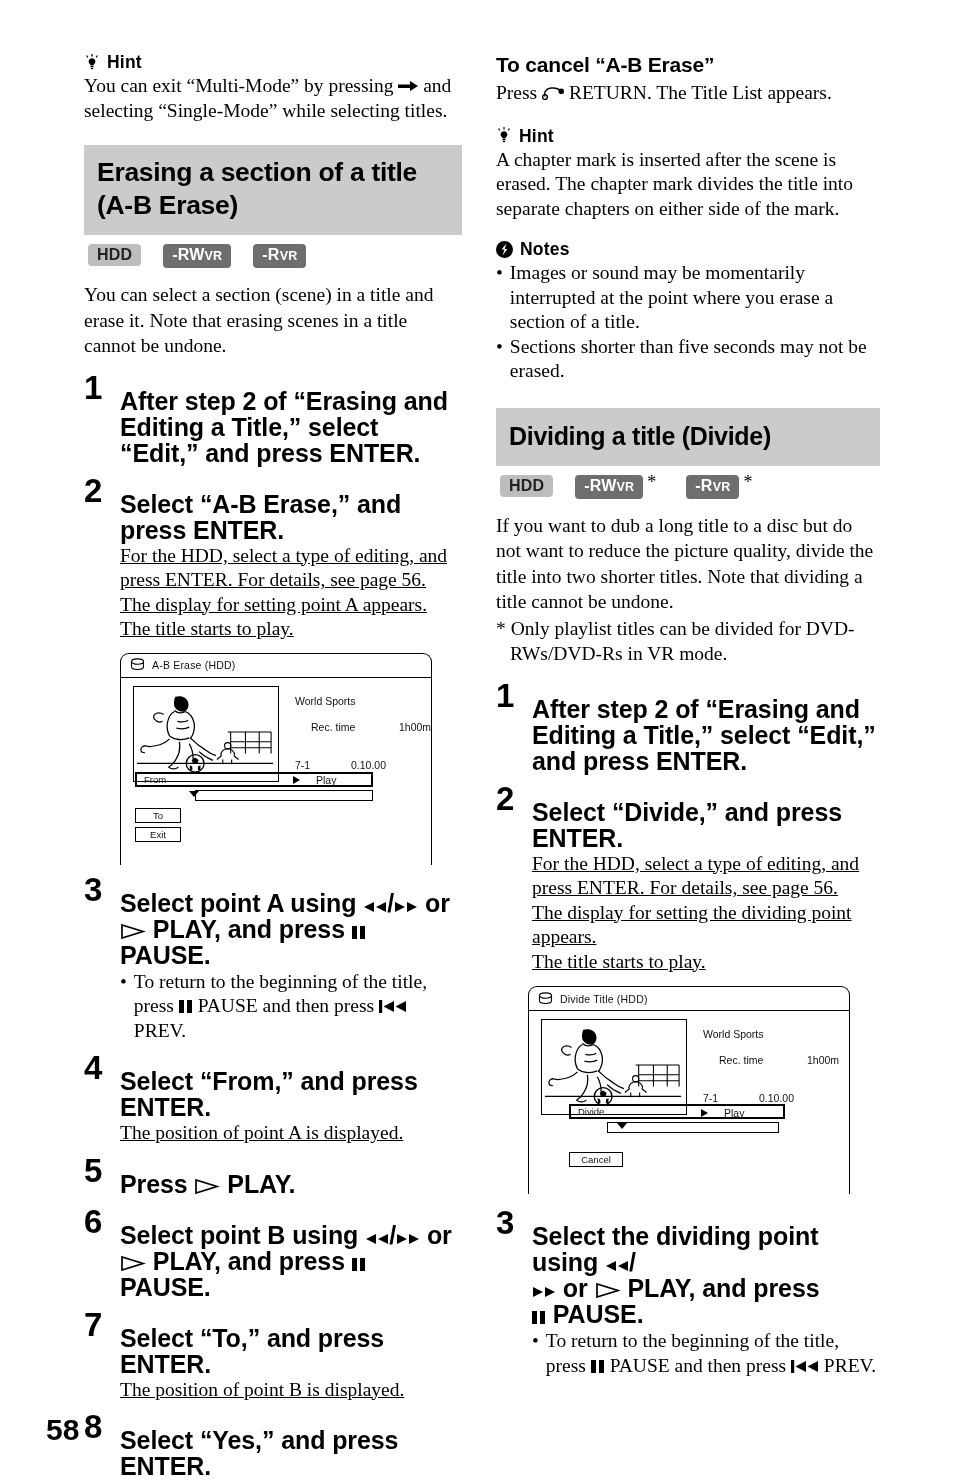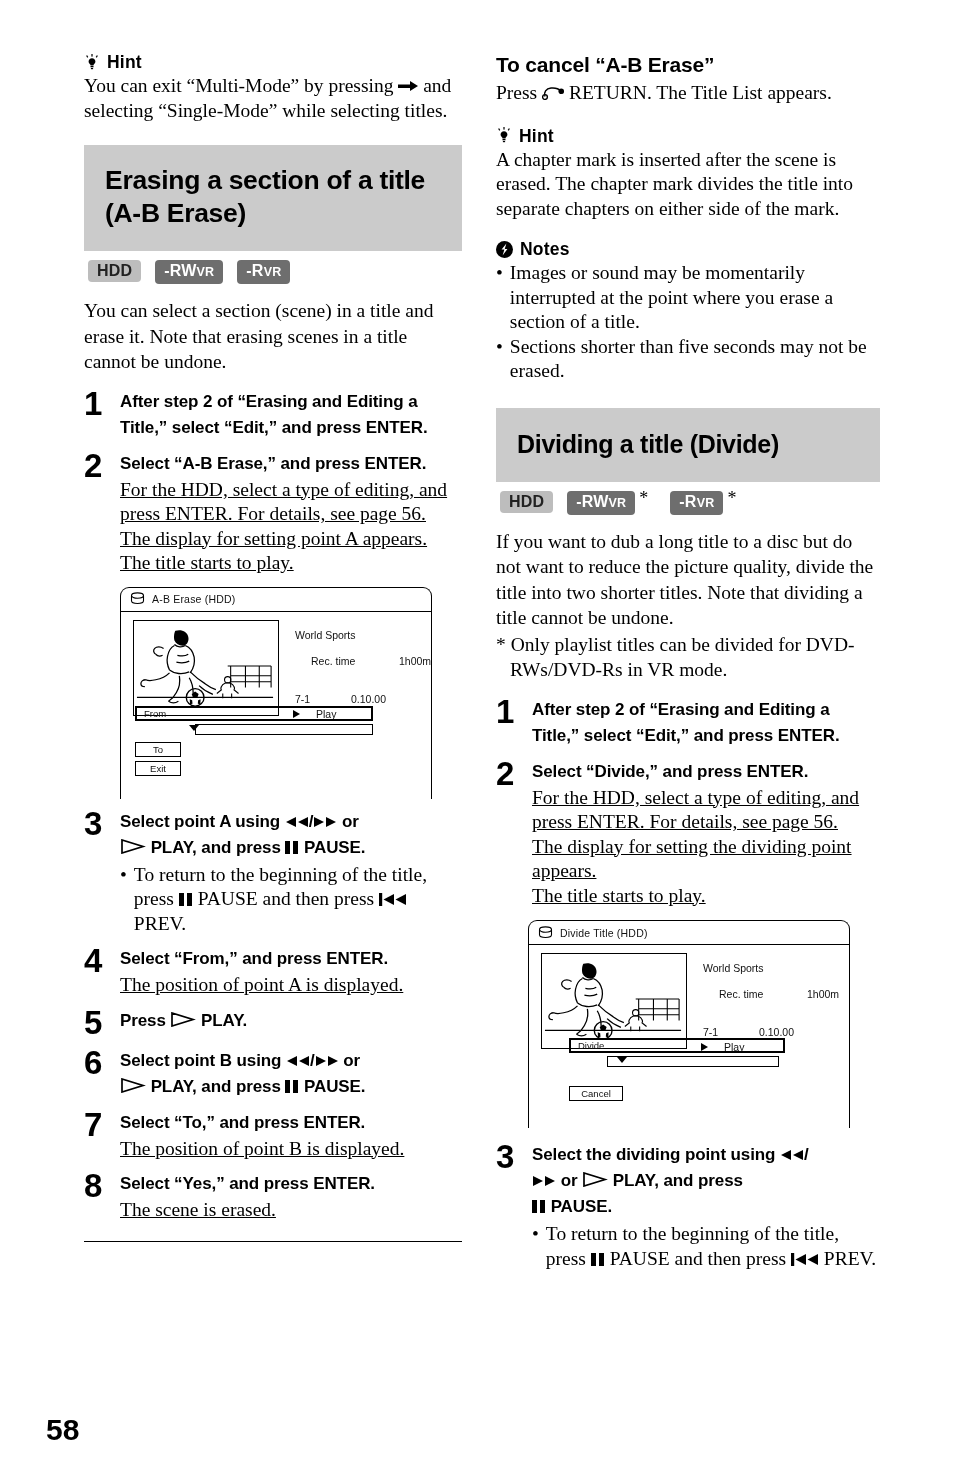--- a/index.html
+++ b/index.html
@@ -48,34 +48,34 @@
   .hint-icon  { width: 16px; height: 18px; display:block; }
   .notes-icon { width: 17px; height: 17px; display:block; }
 
   
   .banner {
     background: #cbcbcb;
     padding: 11px 13px 13px 13px;
     margin-top: 22px;
   }
   .banner h2 {
-    margin: 8px;
+    margin: 0;
     font-family: "Liberation Sans", sans-serif;
     font-weight: bold;
     font-size: 26.5px;
     line-height: 33px;
     letter-spacing: -0.3px;
   }
   .banner-sm h2 { font-size: 25px; line-height: 31px; }
 
   
   .badges {
     display: flex;
     align-items: flex-start;
-    gap: 14px;
+    gap: 22px;
     margin: 9px 0 0 4px;
   }
   .badge {
     font-family: "Liberation Sans", sans-serif;
     font-weight: bold;
     font-size: 16px;
     border-radius: 4px;
     padding: 2px 9px 3px 9px;
     letter-spacing: .2px;
     white-space: nowrap;
@@ -101,23 +101,24 @@
     font-size: 33px;
     line-height: 30px;
     width: 36px;
     flex: 0 0 36px;
     text-align: left;
   }
   .step-body { flex: 1 1 auto; }
   .step-title {
     font-family: "Liberation Sans", sans-serif;
     font-weight: bold;
-    font-size: 17px;
+    font-size: 25px;
     line-height: 26px;
     letter-spacing: -0.1px;
+    margin-top: 15px;
   }
   .step-desc {
     font-family: "Liberation Serif", serif;
     font-size: 19.5px;
     line-height: 24.5px;
     margin-top: 1px;
     text-decoration: underline;
   }
   .step-bullets {
     font-family: "Liberation Serif", serif;

